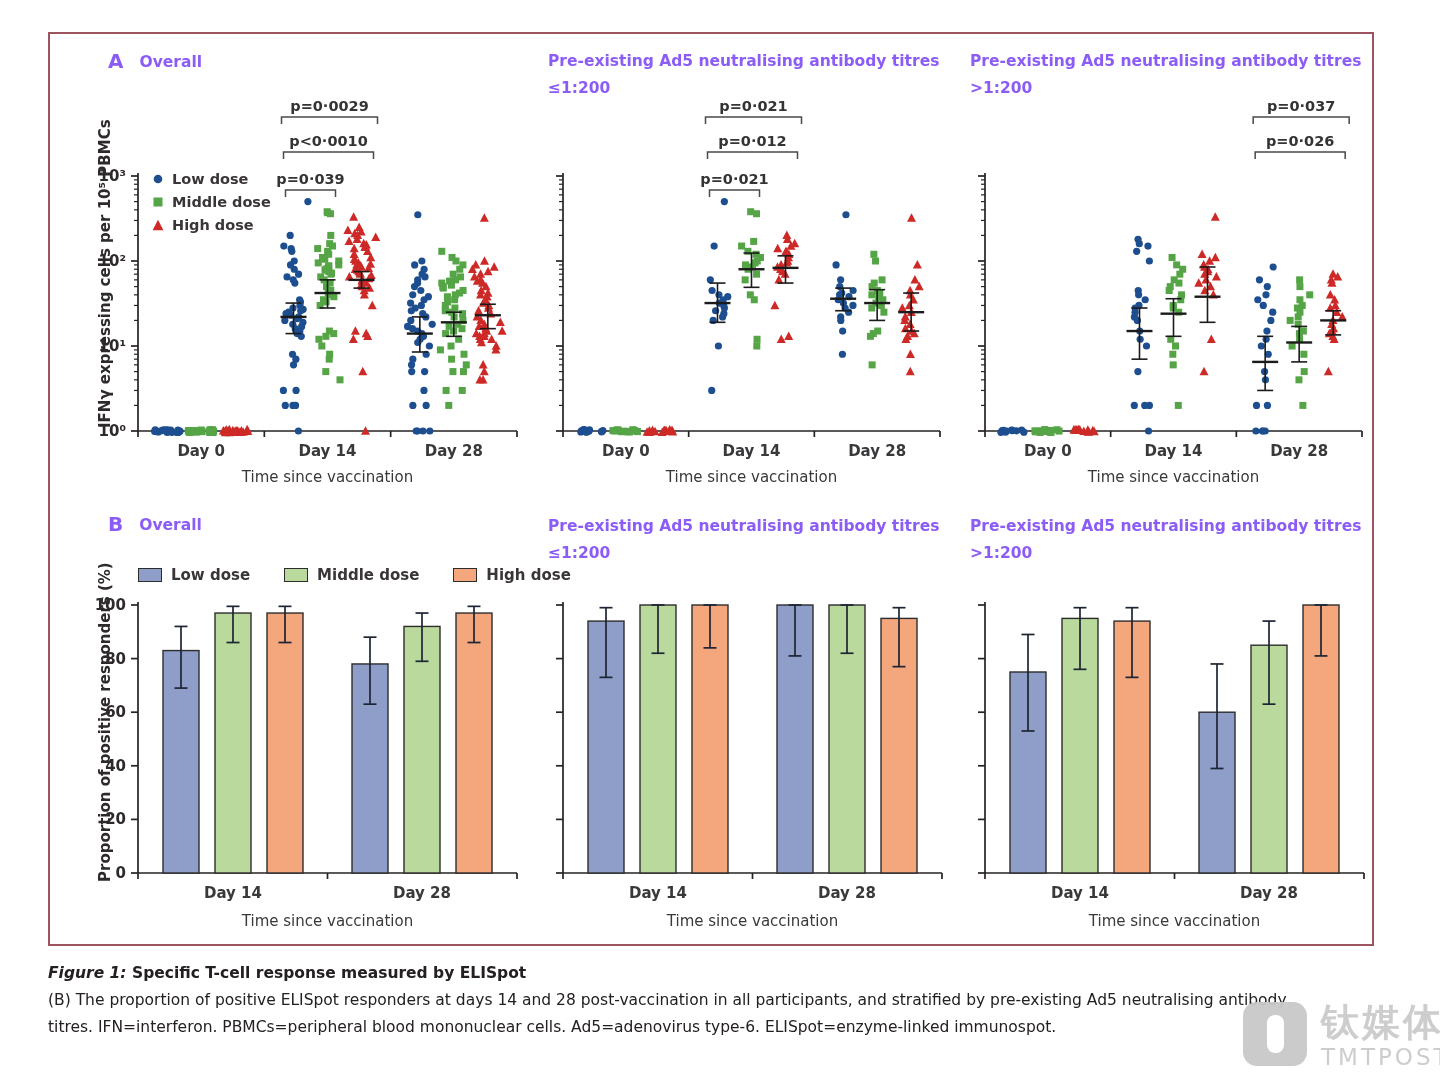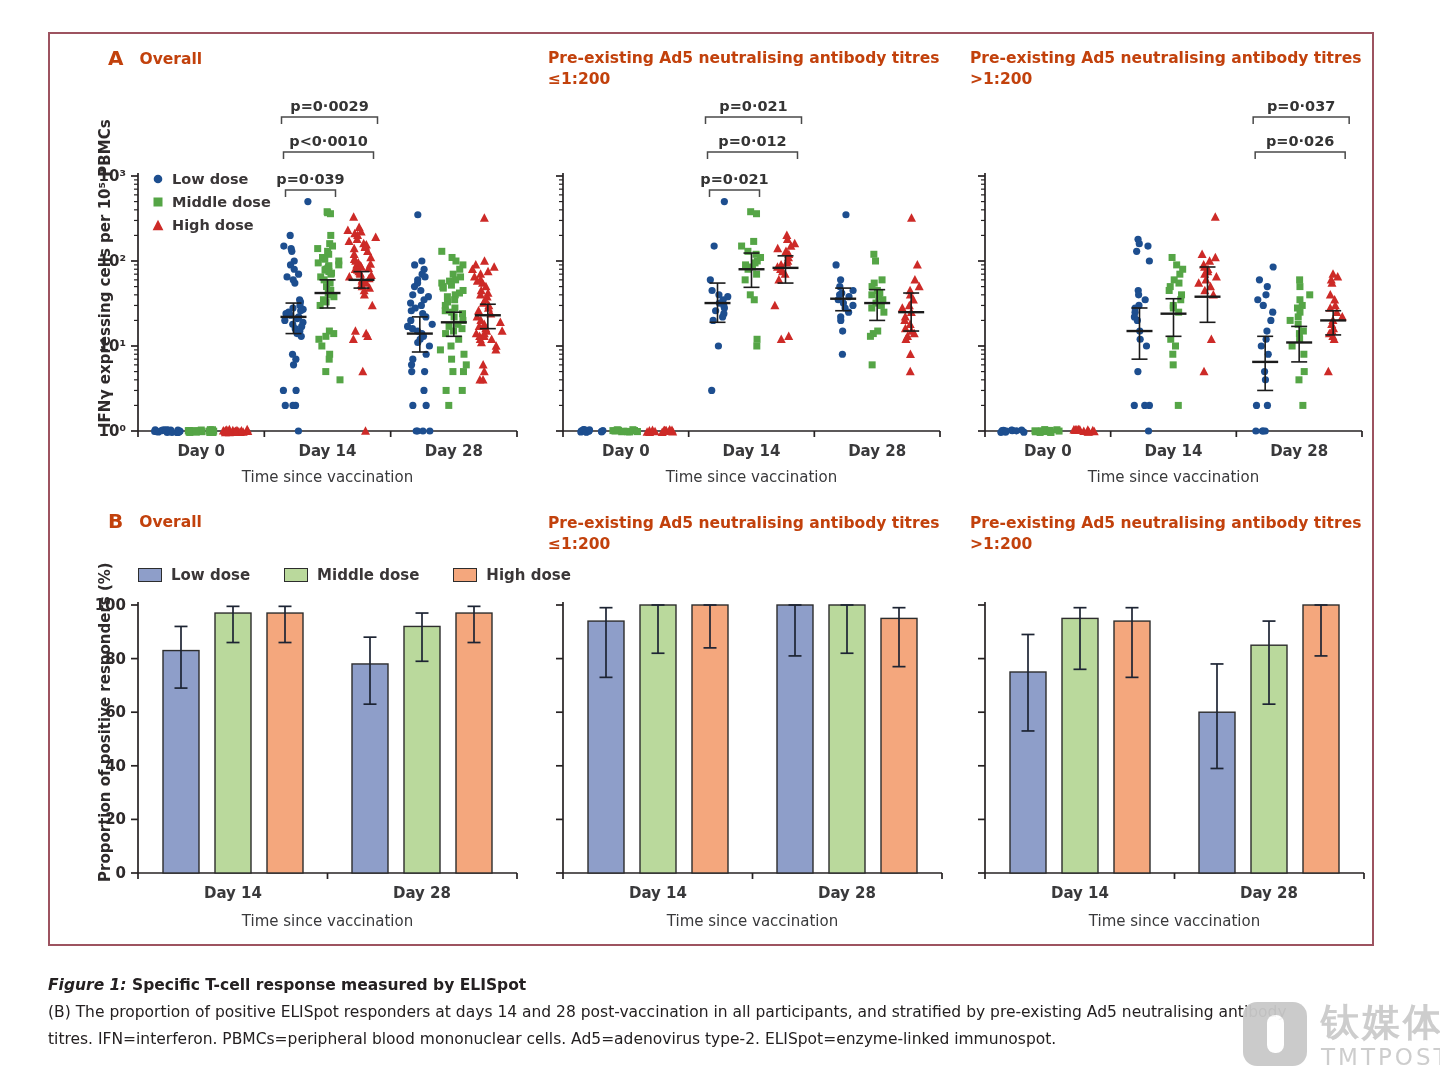--- a/index.html
+++ b/index.html
@@ -1,42 +1,42 @@
 <!DOCTYPE html>
 <html><head>
 <meta charset="utf-8">
 <style>
   html,body{margin:0;padding:0;background:#ffffff;}
   .page{position:relative;width:1440px;height:1089px;background:#ffffff;overflow:hidden;
         font-family:"DejaVu Sans",sans-serif;color:#232021;}
   .figure-box{position:absolute;left:48px;top:32px;width:1326px;height:914px;
               border:2px solid #9d5360;background:#ffffff;box-sizing:border-box;}
   #charts{position:absolute;left:0;top:0;}
-  .ptitle{position:absolute;font-size:15.5px;font-weight:700;color:#c2410c;line-height:21px;}
+  .ptitle{position:absolute;font-size:15.5px;font-weight:700;color:#8b5cf6;line-height:27px;}
   .plabel{font-size:20px;font-weight:700;margin-right:16px;vertical-align:-1px;}
   .t-a1{left:108px;top:48px;}
   .t-a2{left:548px;top:48px;}
   .t-a3{left:970px;top:48px;}
   .t-b1{left:108px;top:511px;}
   .t-b2{left:548px;top:513px;}
   .t-b3{left:970px;top:513px;}
   .ylab{position:absolute;font-size:15px;font-weight:600;color:#2e2a2b;white-space:nowrap;
         transform:rotate(-90deg);transform-origin:0 0;}
   .ylab-a{left:96px;top:428px;}
   .ylab-b{left:96px;top:882px;}
   .legend-a{position:absolute;left:152px;top:167px;}
   .la-row{display:flex;align-items:center;height:23px;}
   .la-row svg{margin-right:8px;}
   .la-row span{font-size:14.5px;font-weight:600;color:#3a3637;}
   .legend-b{position:absolute;left:138px;top:566px;display:flex;align-items:center;}
   .lb-item{display:flex;align-items:center;margin-right:34px;}
   .lb-swatch{width:24px;height:14px;border:1.5px solid #2d2d2d;margin-right:9px;box-sizing:border-box;}
   .lb-item span{font-size:15px;font-weight:600;color:#3a3637;}
   .caption{position:absolute;left:48px;top:960px;width:1330px;font-size:15.5px;line-height:27px;color:#242021;}
-  .cap-title{font-weight:700;margin-top:12px;}
+  .cap-title{font-weight:700;}
   .fig-label{font-style:italic;font-weight:700;}
   .watermark{position:absolute;left:1243px;top:1002px;display:flex;align-items:flex-start;opacity:0.95;}
   .wm-logo{width:64px;height:64px;border-radius:14px;background:#c9c9c9;display:flex;
            align-items:center;justify-content:center;margin-right:14px;}
   .wm-bar{width:17px;height:38px;border-radius:8px;background:#ffffff;}
   .wm-cjk{font-size:38px;font-weight:600;color:#cbcbcb;letter-spacing:3px;line-height:40px;}
   .wm-latin{font-size:23px;font-weight:500;color:#cbcbcb;letter-spacing:3px;line-height:26px;margin-top:2px;}
 </style>
 </head>
 <body>
@@ -1141,21 +1141,21 @@
       <div class="lb-swatch" style="background: rgb(244, 167, 125);"></div>
       <span>High dose</span>
     </div>
   </div>
 
   <div class="caption">
     <div class="cap-title">
       <span class="fig-label">Figure 1:</span><span> Specific T-cell response measured by ELISpot</span>
     </div>
     <div>(B) The proportion of positive ELISpot responders at days 14 and 28 post-vaccination in all participants, and stratified by pre-existing Ad5 neutralising antibody</div>
-    <div>titres. IFN=interferon. PBMCs=peripheral blood mononuclear cells. Ad5=adenovirus type-2. ELISpot=enzyme-linked immunospot.</div>
+    <div>titres. IFN=interferon. PBMCs=peripheral blood mononuclear cells. Ad5=adenovirus type-6. ELISpot=enzyme-linked immunospot.</div>
   </div>
 
   <div class="watermark">
     <div class="wm-logo">
       <div class="wm-bar"></div>
     </div>
     <div class="wm-text">
       <div class="wm-cjk">钛媒体</div>
       <div class="wm-latin">TMTPOST</div>
     </div>

